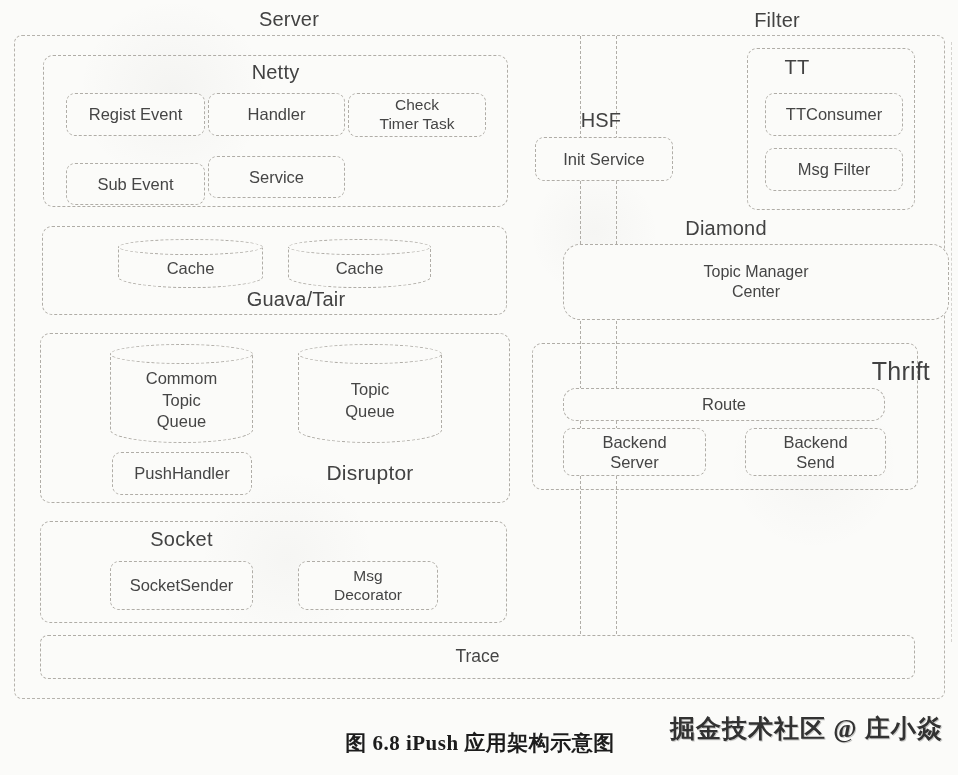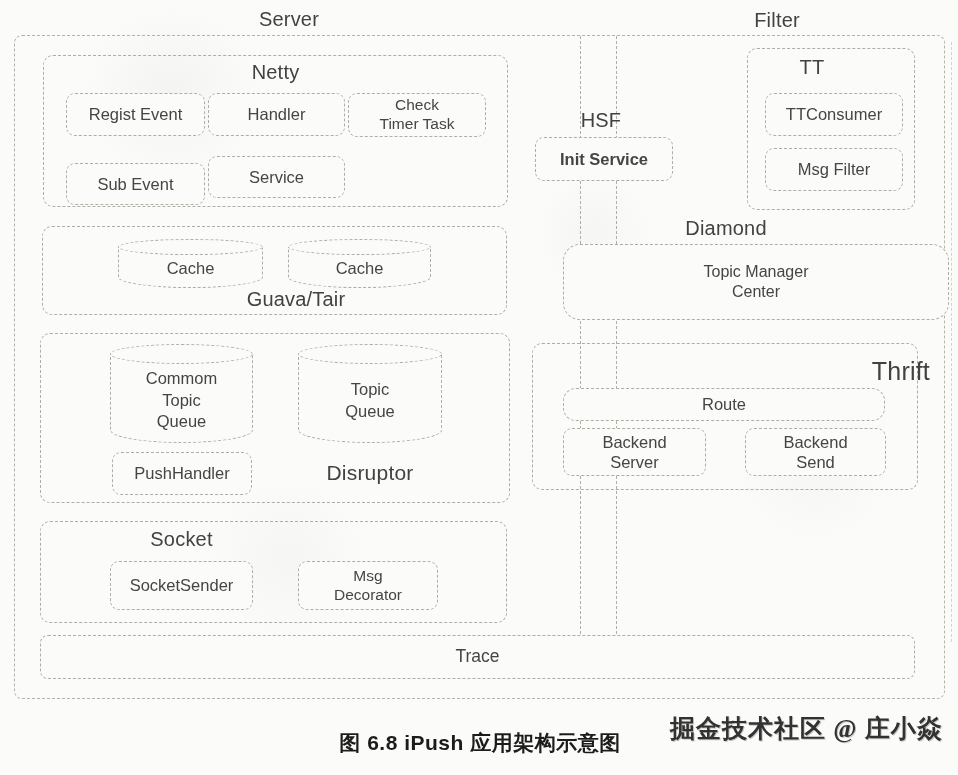--- a/index.html
+++ b/index.html
@@ -85,41 +85,41 @@
   .topicq{left:298px;top:344px;width:144px;height:99px;}
   .n-push{left:112px;top:452px;width:140px;height:43px;}
   .disruptor-t{left:298px;top:461px;width:144px;font-size:21px;}
   
   .socket-g{left:40px;top:521px;width:467px;height:102px;}
   .socket-t{left:110px;top:528px;width:143px;}
   .n-sender{left:110px;top:561px;width:143px;height:49px;}
   .n-decorator{left:298px;top:561px;width:140px;height:49px;font-size:15.5px;}
   
   .hsf-t{left:551px;top:109px;width:100px;}
-  .n-init{left:535px;top:137px;width:138px;height:44px;font-weight:bold;}
+  .n-init{left:535px;top:137px;width:138px;height:44px;}
   
   .tt-g{left:747px;top:48px;width:168px;height:162px;}
-  .tt-t{left:728px;top:56px;width:168px;}
+  .tt-t{left:713px;top:56px;width:168px;}
   .n-ttconsumer{left:765px;top:93px;width:138px;height:43px;}
   .n-msgfilter{left:765px;top:148px;width:138px;height:43px;}
   
   .diamond-t{left:671px;top:217px;width:110px;}
   .n-diamond{left:563px;top:244px;width:386px;height:76px;border-radius:17px;font-size:16px;}
   
   .thrift-g{left:532px;top:343px;width:386px;height:147px;}
   .thrift-t{left:544px;top:357px;width:386px;font-size:25px;text-align:right;}
   .n-route{left:563px;top:388px;width:322px;height:33px;border-radius:13px;}
   .n-bserver{left:563px;top:428px;width:143px;height:48px;}
   .n-bsend{left:745px;top:428px;width:141px;height:48px;}
   
   .n-trace{left:40px;top:635px;width:875px;height:44px;border-radius:8px;font-size:17.5px;}
   
   .caption{
     position:absolute;left:250px;top:729px;width:460px;text-align:center;
-    font-family:Liberation Sans, sans-serif;font-weight:700;font-size:21px;
+    font-family:Liberation Serif, serif;font-weight:700;font-size:21px;
     color:var(--caption-text);letter-spacing:.5px;
   }
   .watermark{
     position:absolute;left:670px;top:712px;width:288px;
     font-size:25px;font-weight:700;color:var(--watermark-text);
     letter-spacing:1px;text-shadow:1px 1px 0 rgba(60,60,60,0.28);font-family:Liberation Serif, serif;
   }
 </style>
 </head>
 <body>

